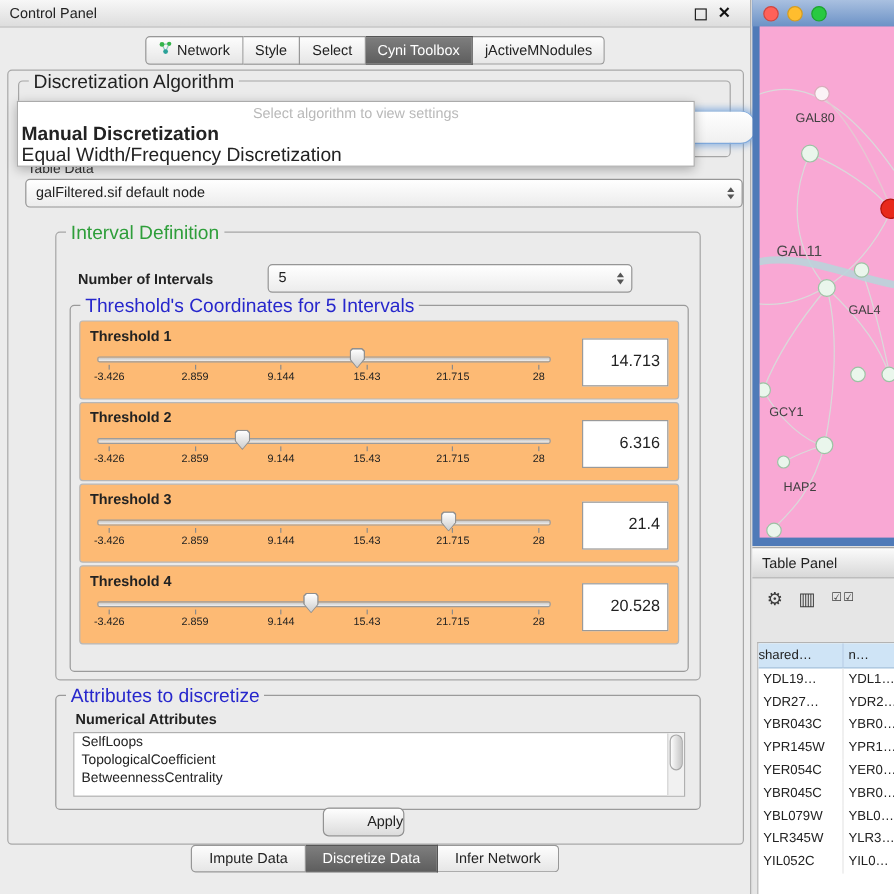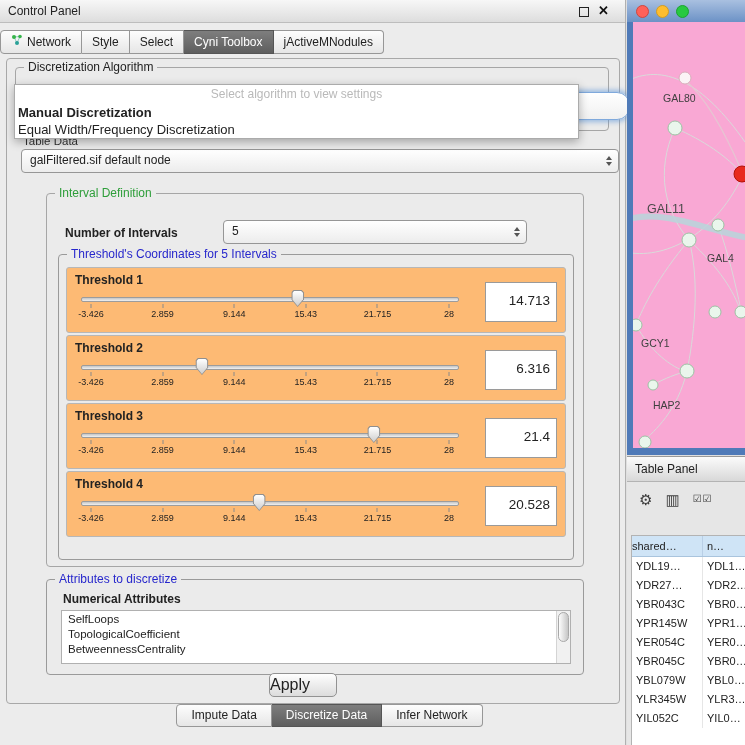--- a/index.html
+++ b/index.html
@@ -5,46 +5,46 @@
   html,body{margin:0;padding:0;}
   #root{position:relative;width:745px;height:745px;background:#dfdfdf;font-family:"Liberation Sans",sans-serif;overflow:hidden;color:#222;}
 
   
   .control-panel{position:absolute;left:0;top:0;width:625px;height:745px;background:#ececec;border-right:1px solid #b0b0b0;}
   .titlebar{position:absolute;left:0;top:0;width:100%;height:22px;background:linear-gradient(#f7f7f7,#dddddd);border-bottom:1px solid #bdbdbd;}
   .titlebar .title{position:absolute;left:8px;top:4px;font-size:12px;color:#222;}
   .win-float{position:absolute;right:36px;top:7px;width:8px;height:8px;border:1.5px solid #222;background:transparent;cursor:pointer;}
   .win-close{position:absolute;right:16px;top:3px;font-size:13px;font-weight:bold;color:#111;cursor:pointer;}
 
-  .tabbar{position:absolute;left:0;top:30px;width:625px;display:flex;z-index:5;}
+  .tabbar{position:absolute;left:0;top:30px;width:625px;display:flex;justify-content:center;z-index:5;}
   .tab{border:1px solid #979797;border-left:none;padding:3px 10px 4px 10px;font-size:12px;background:linear-gradient(#fdfdfd,#e6e6e6);display:flex;align-items:center;gap:4px;cursor:pointer;white-space:nowrap;}
   .tab:first-child{border-left:1px solid #979797;border-radius:4px 0 0 4px;}
   .tab:last-child{border-radius:0 4px 4px 0;}
   .tab.selected{background:linear-gradient(#7e7e7e,#5e5e5e);color:#fff;border-color:#555;}
 
   .content{position:absolute;left:6px;top:58px;width:612px;height:644px;border:1px solid #a8a8a8;border-radius:4px;background:#ebebeb;}
 
   .group{position:absolute;border:1px solid #a6a6a6;border-radius:4px;}
-  .gtitle{position:absolute;top:-8px;left:8px;background:#ebebeb;padding:0 4px;font-size:12px;white-space:nowrap;}
+  .gtitle{position:absolute;top:-8px;left:8px;background:#ebebeb;padding:0 4px;font-size:16px;white-space:nowrap;}
   .gtitle.green{color:#2e9e3a;}
   .gtitle.blue{color:#2727cc;}
 
   .combo{position:absolute;background:linear-gradient(#ffffff,#ececec);border:1px solid #969696;border-radius:4px;font-size:12px;line-height:20px;padding:0 22px 0 8px;white-space:nowrap;overflow:hidden;cursor:pointer;}
   .combo .arrows{position:absolute;right:6px;top:50%;transform:translateY(-50%);display:flex;flex-direction:column;gap:2px;}
   .arr-up{width:0;height:0;border-left:3.5px solid transparent;border-right:3.5px solid transparent;border-bottom:4px solid #555;}
   .arr-dn{width:0;height:0;border-left:3.5px solid transparent;border-right:3.5px solid transparent;border-top:4px solid #555;}
 
   
   .algo-group{left:8px;top:8px;width:592px;height:62px;}
   .algo-combo{left:6px;top:24px;width:576px;height:26px;border-radius:13px;border:1px solid #7fa9dc;box-shadow:0 0 5px 2px rgba(95,150,216,.6);background:linear-gradient(#ffffff,#f0f0f0);}
 
   
   .dd-overlay{position:absolute;left:14px;top:84px;width:563px;height:53px;background:#ffffff;border:1px solid #ababab;box-shadow:0 3px 9px rgba(0,0,0,.3);z-index:50;}
   .dd-placeholder{height:19px;line-height:19px;text-align:center;color:#b9b9b9;font-size:12px;}
-  .dd-option{height:17px;line-height:17px;font-size:13px;padding:0 3px;cursor:pointer;}
+  .dd-option{height:17px;line-height:17px;font-size:16px;padding:0 3px;cursor:pointer;}
   .dd-option.bold{font-weight:bold;}
 
   .td-label{position:absolute;left:16px;top:76px;font-size:11.5px;color:#333;}
   .td-combo{left:14px;top:90px;width:566px;height:22px;}
 
   
   .interval-group{left:39px;top:134px;width:536px;height:372px;}
   .noi-label{position:absolute;left:18px;top:32px;font-size:12px;font-weight:bold;}
   .noi-combo{left:176px;top:26px;width:272px;height:22px;}
 
@@ -63,23 +63,23 @@
 
   
   .attr-group{left:39px;top:520px;width:536px;height:94px;border-color:#9a9a9a;}
   .attr-label{position:absolute;left:16px;top:12px;font-size:12px;font-weight:bold;}
   .attr-list{position:absolute;left:14px;top:30px;width:508px;height:52px;background:#fff;border:1px solid #b0b0b0;overflow:hidden;}
   .attr-list-items{position:absolute;left:0;top:1px;right:14px;}
   .attr-item{font-size:11.5px;line-height:15px;padding-left:6px;white-space:nowrap;}
   .attr-scroll{position:absolute;right:0;top:0;bottom:0;width:13px;background:#f1f1f1;border-left:1px solid #d4d4d4;}
   .attr-thumb{position:absolute;left:1px;right:1px;top:1px;height:28px;background:linear-gradient(90deg,#fdfdfd,#c6c6c6);border:1px solid #a8a8a8;border-radius:6px;}
 
-  .apply-btn{position:absolute;left:262px;top:614px;width:66px;height:22px;border:1px solid #929292;border-radius:5px;background:linear-gradient(#fefefe,#dcdcdc);font-size:16px;text-align:left;line-height:21px;cursor:pointer;}
-
-  .bottom-tabbar{position:absolute;left:17px;top:704px;width:625px;display:flex;justify-content:center;align-items:flex-end;}
+  .apply-btn{position:absolute;left:262px;top:614px;width:66px;height:22px;border:1px solid #929292;border-radius:5px;background:linear-gradient(#fefefe,#dcdcdc);font-size:12px;text-align:right;line-height:21px;cursor:pointer;}
+
+  .bottom-tabbar{position:absolute;left:0;top:704px;width:625px;display:flex;justify-content:center;align-items:flex-end;}
   .btab{border:1px solid #979797;border-left:none;padding:3px 14px 4px 14px;font-size:12px;background:linear-gradient(#fdfdfd,#e6e6e6);cursor:pointer;}
   .btab:first-child{border-left:1px solid #979797;border-radius:4px 0 0 4px;}
   .btab:last-child{border-radius:0 4px 4px 0;}
   .btab.selected{background:linear-gradient(#7e7e7e,#5e5e5e);color:#fff;border-color:#555;}
 
   
   .net-window{position:absolute;left:627px;top:0;width:118px;height:455px;background:#4f7ab8;}
   .net-titlebar{position:absolute;left:0;top:0;width:100%;height:22px;background:linear-gradient(#a9c0e0,#6c92c6);display:flex;align-items:center;gap:7px;padding-left:9px;box-sizing:border-box;}
   .tl{width:11px;height:11px;border-radius:50%;cursor:pointer;}
   .tl.red{background:#ff6159;border:1px solid #ce4740;}

